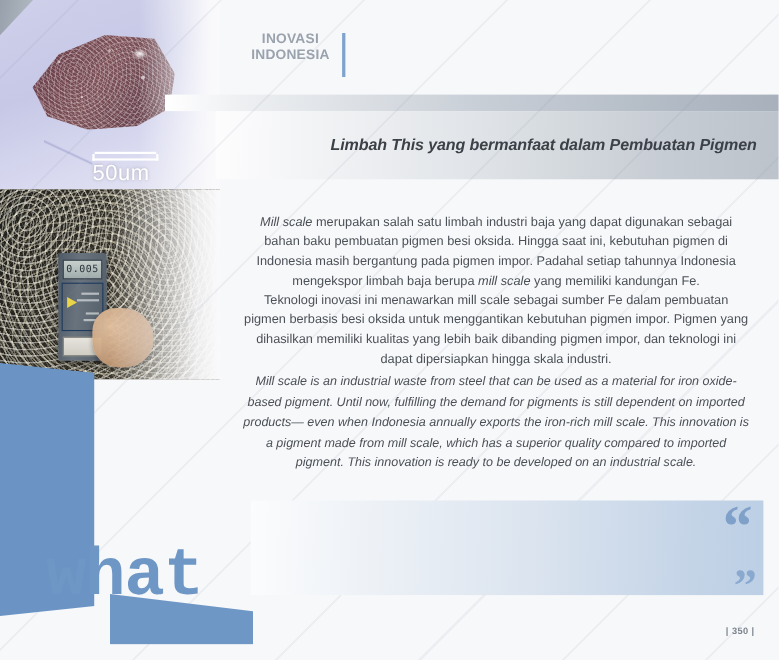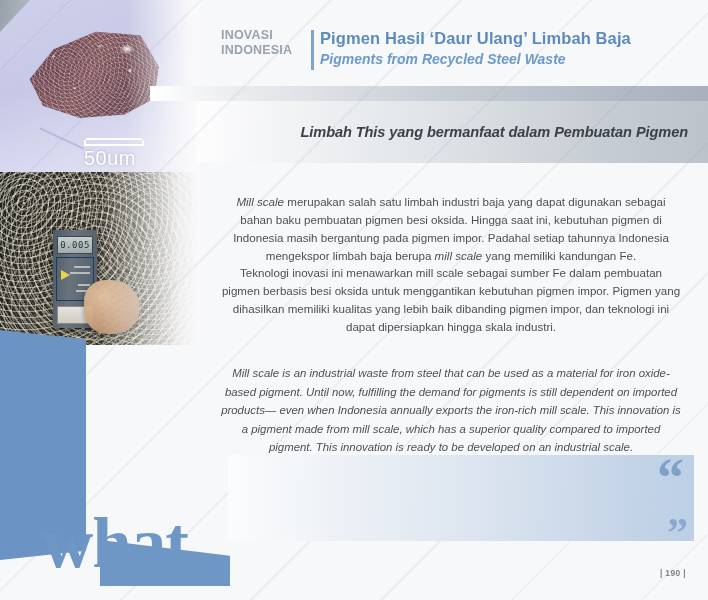--- a/index.html
+++ b/index.html
@@ -172,31 +172,31 @@
     z-index:4;
   }
   
   .blue-wedge{
     position:absolute; left:100px; top:540px; width:130px; height:46px;
     background:#6f97c6;
     clip-path:polygon(0 0, 100% 34%, 100% 100%, 0 100%);
     z-index:4;
   }
   .what-word{
-    position:absolute; left:42px; top:508px;
-    font-size:71px; font-weight:700; color:#6f97c6;
+    position:absolute; left:42px; top:494px;
+    font-size:61px; font-weight:700; color:#6f97c6;
     letter-spacing:-1px; line-height:1;
     z-index:6;
-    font-family:Liberation Serif, serif;
+    font-family:Liberation Mono, monospace;
   }
 
   
   .header-brand{
     position:absolute; left:221px; top:28px; width:86px;
-    text-align:left; z-index:6;
+    text-align:center; z-index:6;
     color:#9aa2ad; font-size:12.5px; font-weight:700;
     line-height:1.18; letter-spacing:.2px;
   }
   .header-rule{
     position:absolute; left:311px; top:30px; width:3px; height:40px;
     background:#7fa3cd; z-index:6;
   }
   .header-titles{ position:absolute; left:320px; top:28px; z-index:6; }
   .header-titles .t1{
     font-size:16.5px; font-weight:700; color:#5d8bbd; line-height:1.25;
@@ -232,21 +232,21 @@
     text-align:center; color:#4a4f55;
   }
   .p-id{
     left:220px; width:462px;
     font-size:11.6px; line-height:1.55; color:#4b5056;
   }
   .p-id em{ font-style:italic; }
   .p1{ top:193px; }
   .p2{ top:264px; }
   .p-en{
-    left:220px; width:462px; top:364px;
+    left:220px; width:462px; top:338px;
     font-size:11.4px; line-height:1.63; font-style:italic; color:#4b5056;
   }
 
   
   .quote-panel{
     position:absolute; left:228px; top:455px; width:466px; height:86px;
     background:linear-gradient(92deg, #fbfcfd 0%, #eef2f7 22%, #dbe4ef 55%, #c4d4e7 86%, #bccfe5 100%);
     z-index:5;
   }
   .quote-text{
@@ -316,33 +316,29 @@
 
   <div class="blue-band"></div>
   <div class="blue-wedge"></div>
   <div class="what-word">what</div>
 
   <div class="header-brand">
     <div>INOVASI</div>
     <div>INDONESIA</div>
   </div>
   <div class="header-rule"></div>
-  <div class="header-titles">
-    <div class="t1">Pigmen Hasil ‘Daur Ulang’ Limbah Baja</div>
-    <div class="t2">Pigments from Recycled Steel Waste</div>
-  </div>
 
   <div class="grey-band"></div>
   <div class="subhead-band"></div>
   <div class="subhead-text">Limbah This yang bermanfaat dalam Pembuatan Pigmen</div>
 
   <div class="para p-id p1"><em>Mill scale</em> merupakan salah satu limbah industri baja yang dapat digunakan sebagai bahan baku pembuatan pigmen besi oksida. Hingga saat ini, kebutuhan pigmen di Indonesia masih bergantung pada pigmen impor. Padahal setiap tahunnya Indonesia mengekspor limbah baja berupa <em>mill scale</em> yang memiliki kandungan Fe.</div>
   <div class="para p-id p2">Teknologi inovasi ini menawarkan mill scale sebagai sumber Fe dalam pembuatan pigmen berbasis besi oksida untuk menggantikan kebutuhan pigmen impor. Pigmen yang dihasilkan memiliki kualitas yang lebih baik dibanding pigmen impor, dan teknologi ini dapat dipersiapkan hingga skala industri.</div>
   <div class="para p-en">Mill scale is an industrial waste from steel that can be used as a material for iron oxide-based pigment. Until now, fulfilling the demand for pigments is still dependent on imported products— even when Indonesia annually exports the iron-rich mill scale. This innovation is a pigment made from mill scale, which has a superior quality compared to imported pigment. This innovation is ready to be developed on an industrial scale.</div>
 
   <div class="quote-panel"></div>
   <div class="q-open">“</div>
   <div class="q-close">”</div>
 
-  <div class="pagenum">| 190 |</div>
+  <div class="pagenum">| 350 |</div>
 
   <div id="hatch"></div>
 </div>
 
 </body></html>

